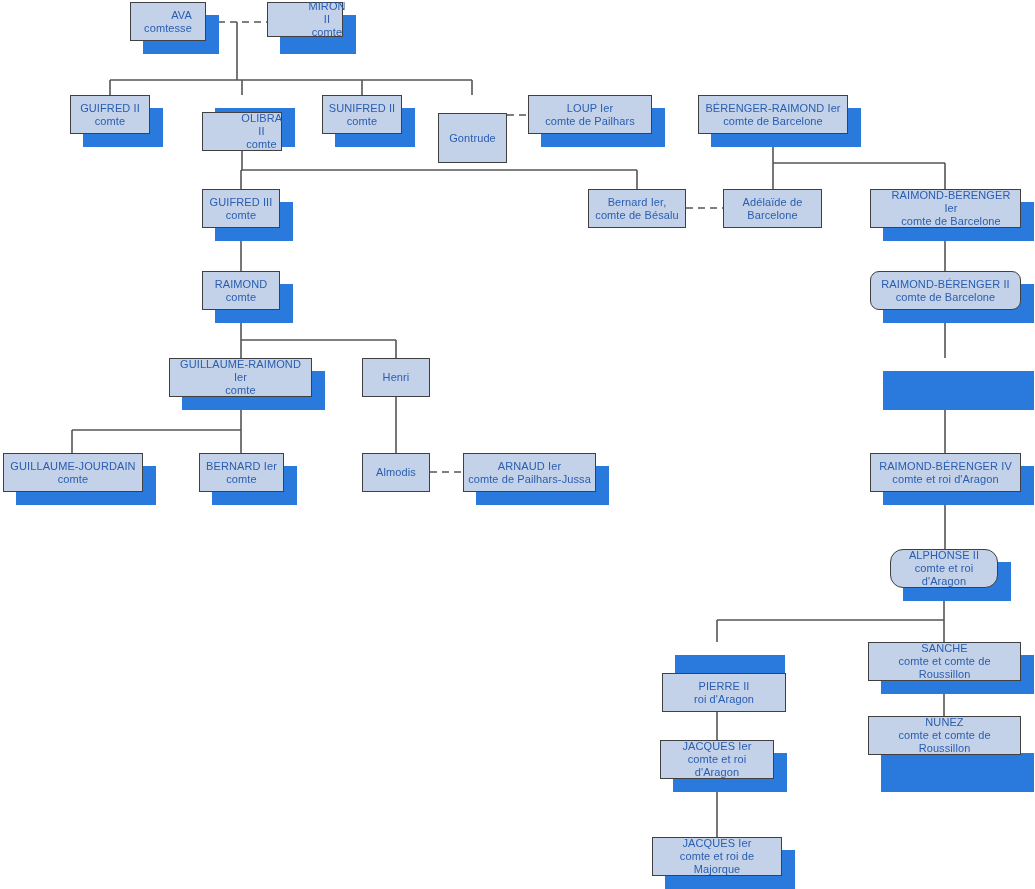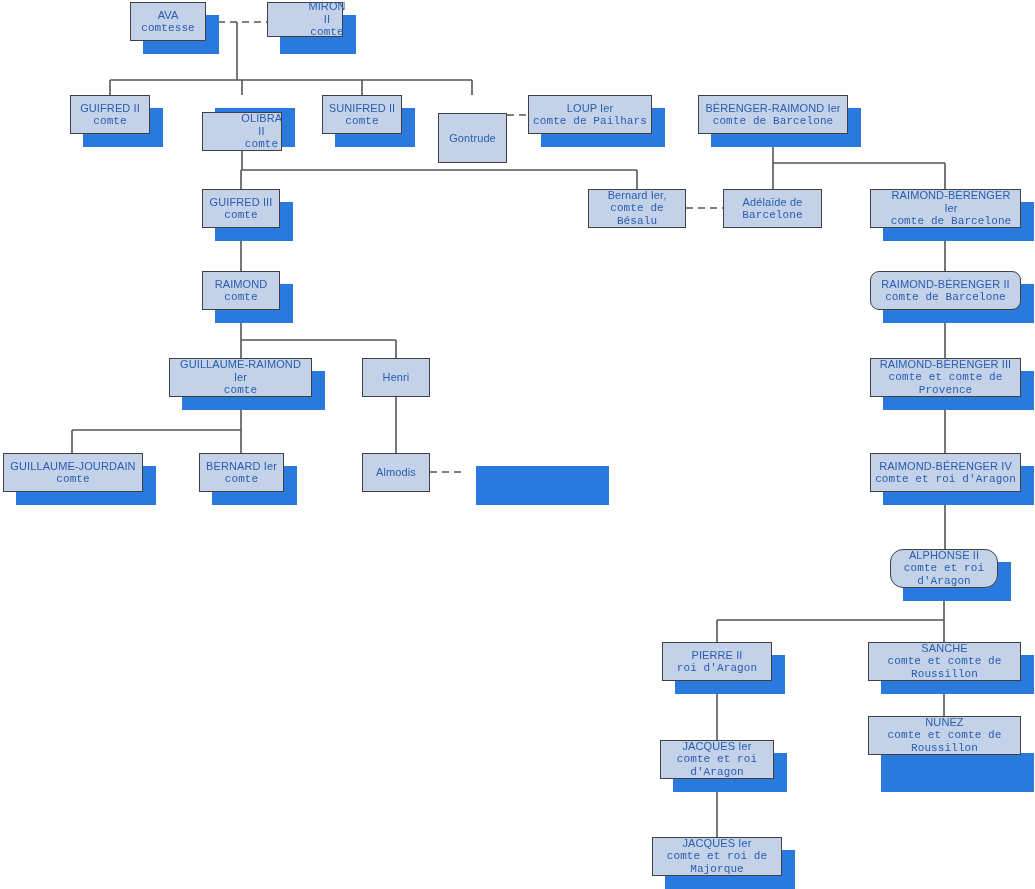--- a/index.html
+++ b/index.html
@@ -5,21 +5,21 @@
   html,body{margin:0;padding:0;background:#ffffff;}
   body{font-family:"Liberation Sans","DejaVu Sans",sans-serif;}
   #canvas{position:relative;width:1035px;height:889px;background:#ffffff;overflow:hidden;}
   svg.links{position:absolute;left:0;top:0;width:1035px;height:889px;pointer-events:none;}
   .node{position:absolute;box-sizing:border-box;background:#c3d2e8;border:1.5px solid #404040;
         display:flex;align-items:center;justify-content:center;text-align:center;
         color:#2a5db0;font-size:11px;line-height:13px;letter-spacing:0.1px;z-index:3;}
   .node .lbl{padding:0 3px;}
   .shadow{position:absolute;background:#2a7ade;z-index:1;}
   .l1{display:block;}
-  .l2{display:block;font-family:Liberation Mono, monospace;}
+  .l2{display:block;}
 </style>
 </head>
 <body>
 
 <div id="canvas">
 
   <svg class="links" viewBox="0 0 1035 889" xmlns="http://www.w3.org/2000/svg">
     <g stroke="#555555" stroke-width="1.6" fill="none">
 
       <line x1="206" y1="22" x2="267" y2="22" stroke-dasharray="7,5"></line>
@@ -96,21 +96,21 @@
   <div class="shadow" style="left:212px;top:466px;width:85px;height:39px;"></div>
   <div class="shadow" style="left:476px;top:466px;width:133px;height:39px;"></div>
   <div class="shadow" style="left:883px;top:466px;width:151px;height:39px;"></div>
   <div class="shadow" style="left:903px;top:562px;width:108px;height:39px;"></div>
   <div class="shadow" style="left:675px;top:655px;width:110px;height:39px;"></div>
   <div class="shadow" style="left:881px;top:655px;width:153px;height:39px;"></div>
   <div class="shadow" style="left:673px;top:753px;width:114px;height:39px;"></div>
   <div class="shadow" style="left:881px;top:753px;width:153px;height:39px;"></div>
   <div class="shadow" style="left:665px;top:850px;width:130px;height:39px;"></div>
 
-  <div class="node" style="left:130px;top:2px;width:76px;height:39px;">
+  <div class="node" style="left:130px;top:2px;width:76px;height:39px;text-align:right;">
     <span class="lbl">
         <span class="l1">AVA</span>
         <span class="l2">comtesse</span>
       </span>
   </div>
   <div class="node" style="left:267px;top:2px;width:76px;height:35px;padding-left:44px;">
     <span class="lbl">
         <span class="l1">MIRON II</span>
         <span class="l2">comte</span>
       </span>
@@ -190,56 +190,56 @@
     <span class="lbl">
         <span class="l1">GUILLAUME-RAIMOND Ier</span>
         <span class="l2">comte</span>
       </span>
   </div>
   <div class="node" style="left:362px;top:358px;width:68px;height:39px;">
     <span class="lbl">
         <span class="l1">Henri</span>
       </span>
   </div>
-  <div class="node" style="left:870px;top:358px;width:151px;height:39px;">
-    <span class="lbl">
-        <span class="l1">RAIMOND-BÉRENGER III</span>
-        <span class="l2">comte et comte de Provence</span>
-      </span>
-  </div>
   <div class="node" style="left:3px;top:453px;width:140px;height:39px;">
     <span class="lbl">
         <span class="l1">GUILLAUME-JOURDAIN</span>
         <span class="l2">comte</span>
       </span>
   </div>
   <div class="node" style="left:199px;top:453px;width:85px;height:39px;">
     <span class="lbl">
         <span class="l1">BERNARD Ier</span>
         <span class="l2">comte</span>
       </span>
   </div>
   <div class="node" style="left:362px;top:453px;width:68px;height:39px;">
     <span class="lbl">
         <span class="l1">Almodis</span>
+      </span>
+  </div>
+  <div class="node" style="left:463px;top:453px;width:133px;height:39px;">
+    <span class="lbl">
+        <span class="l1">ARNAUD Ier</span>
+        <span class="l2">comte de Pailhars-Jussa</span>
       </span>
   </div>
   <div class="node" style="left:870px;top:453px;width:151px;height:39px;">
     <span class="lbl">
         <span class="l1">RAIMOND-BÉRENGER IV</span>
         <span class="l2">comte et roi d'Aragon</span>
       </span>
   </div>
   <div class="node" style="left:890px;top:549px;width:108px;height:39px;border-radius:13px;">
     <span class="lbl">
         <span class="l1">ALPHONSE II</span>
         <span class="l2">comte et roi d'Aragon</span>
       </span>
   </div>
-  <div class="node" style="left:662px;top:642px;width:110px;height:39px;">
+  <div class="node" style="left:662px;top:673px;width:124px;height:39px;">
     <span class="lbl">
         <span class="l1">PIERRE II</span>
         <span class="l2">roi d'Aragon</span>
       </span>
   </div>
   <div class="node" style="left:868px;top:642px;width:153px;height:39px;">
     <span class="lbl">
         <span class="l1">SANCHE</span>
         <span class="l2">comte et comte de Roussillon</span>
       </span>

